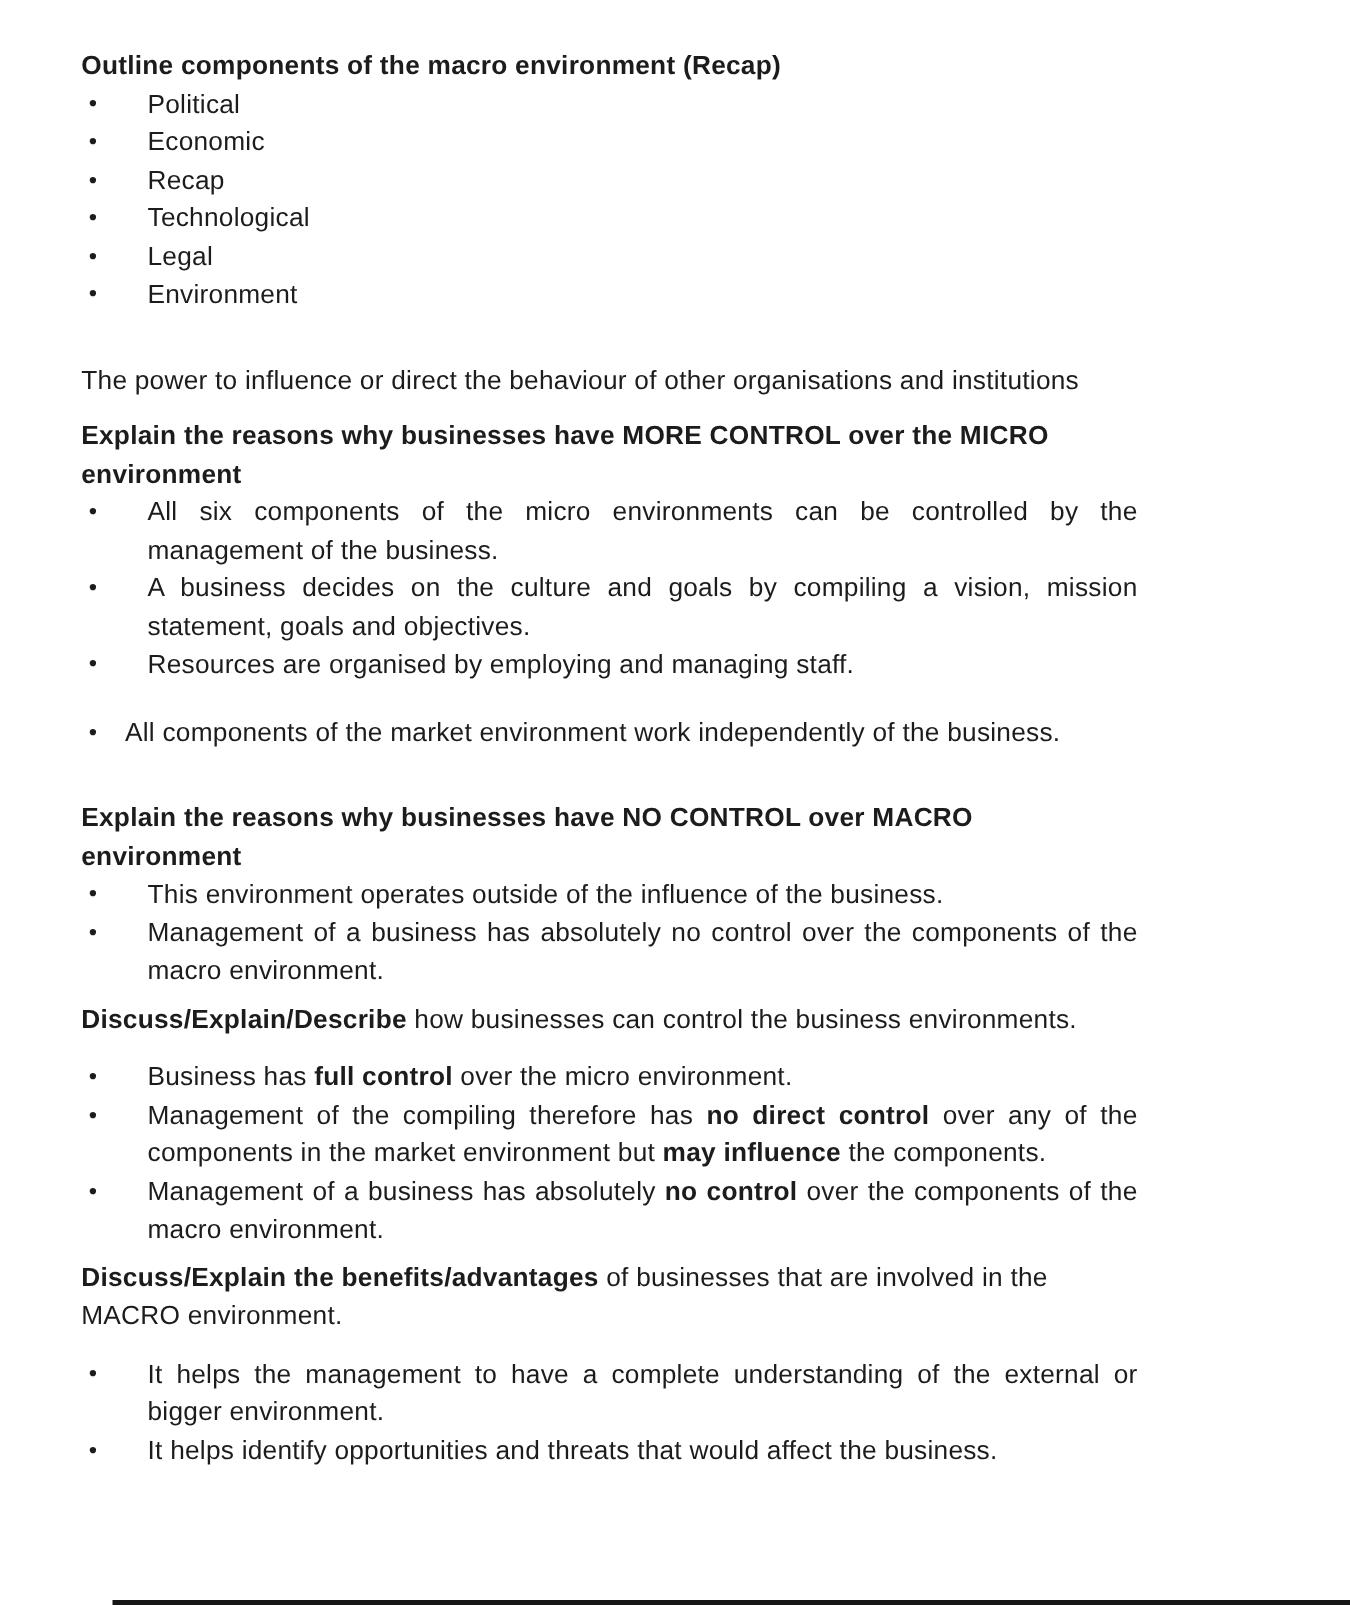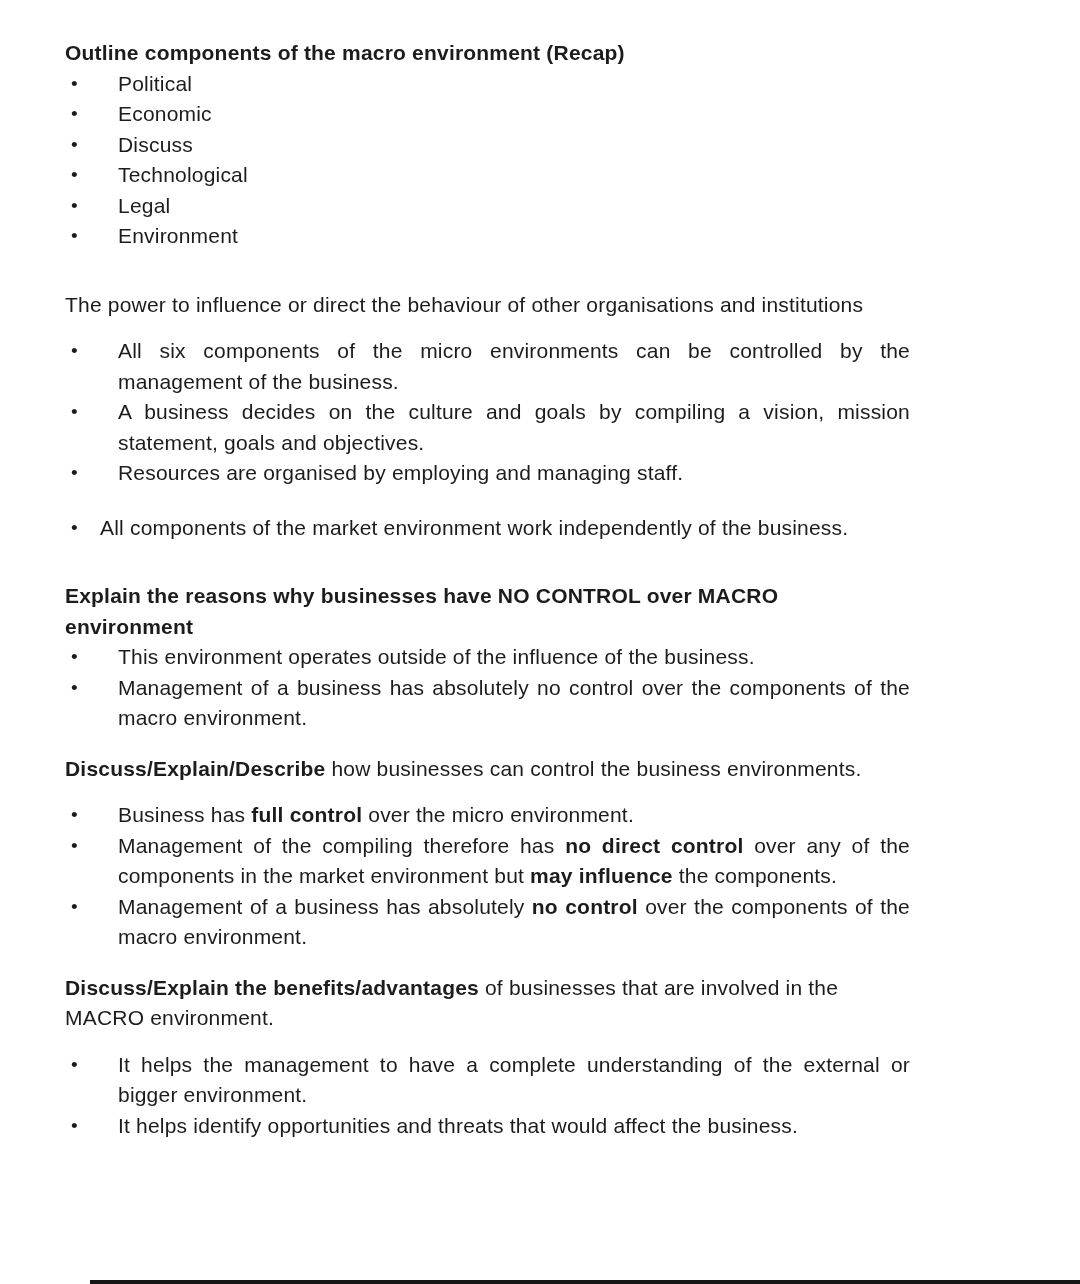--- a/index.html
+++ b/index.html
@@ -20,21 +20,21 @@
     line-height: 30.5px;
     letter-spacing: 0.2px;
   }
   .heading {
     font-weight: bold;
     font-size: 21px;
     margin: 14px 0 0 0;
   }
   .page > :first-child { margin-top: 0; }
   .para { margin: 14px 0 0 0; }
-  .list + .para { margin-top: 20px; }
+  .list + .para { margin-top: 8px; }
   .spacer { height: 24px; }
   .list { margin-top: 0; }
   .para + .list { margin-top: 16px; }
   .li { display: flex; }
   .marker {
     flex: 0 0 53px;
     width: 53px;
     box-sizing: border-box;
     padding-left: 6px;
     font-size: 19px;
@@ -61,37 +61,38 @@
         <div class="li">
           <span class="marker">•</span>
           <div class="li-text"><span>Political</span></div>
         </div>
         <div class="li">
           <span class="marker">•</span>
           <div class="li-text"><span>Economic</span></div>
         </div>
         <div class="li">
           <span class="marker">•</span>
-          <div class="li-text"><span>Discuss</span></div>
+          <div class="li-text"><span>Recap</span></div>
         </div>
         <div class="li">
           <span class="marker">•</span>
           <div class="li-text"><span>Technological</span></div>
         </div>
         <div class="li">
           <span class="marker">•</span>
           <div class="li-text"><span>Legal</span></div>
         </div>
         <div class="li">
           <span class="marker">•</span>
           <div class="li-text"><span>Environment</span></div>
         </div>
       </div>
       <div class="spacer"></div>
       <p class="para"><span>The power to influence or direct the behaviour of other organisations and institutions</span></p>
+      <div class="heading"><span class="b">Explain the reasons why businesses have MORE CONTROL over the MICRO environment</span></div>
       <div class="list">
         <div class="li">
           <span class="marker">•</span>
           <div class="li-text"><span>All six components of the micro environments can be controlled by the management of the business.</span></div>
         </div>
         <div class="li">
           <span class="marker">•</span>
           <div class="li-text"><span>A business decides on the culture and goals by compiling a vision, mission statement, goals and objectives.</span></div>
         </div>
         <div class="li">

